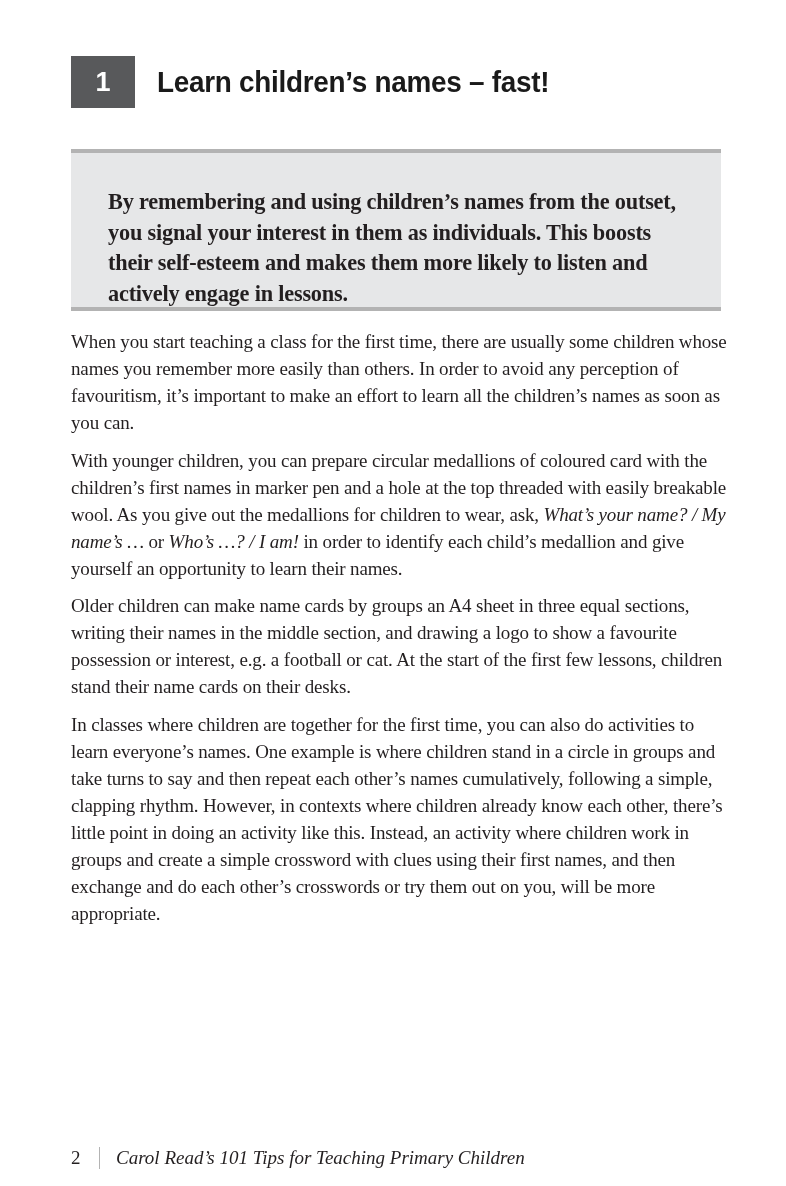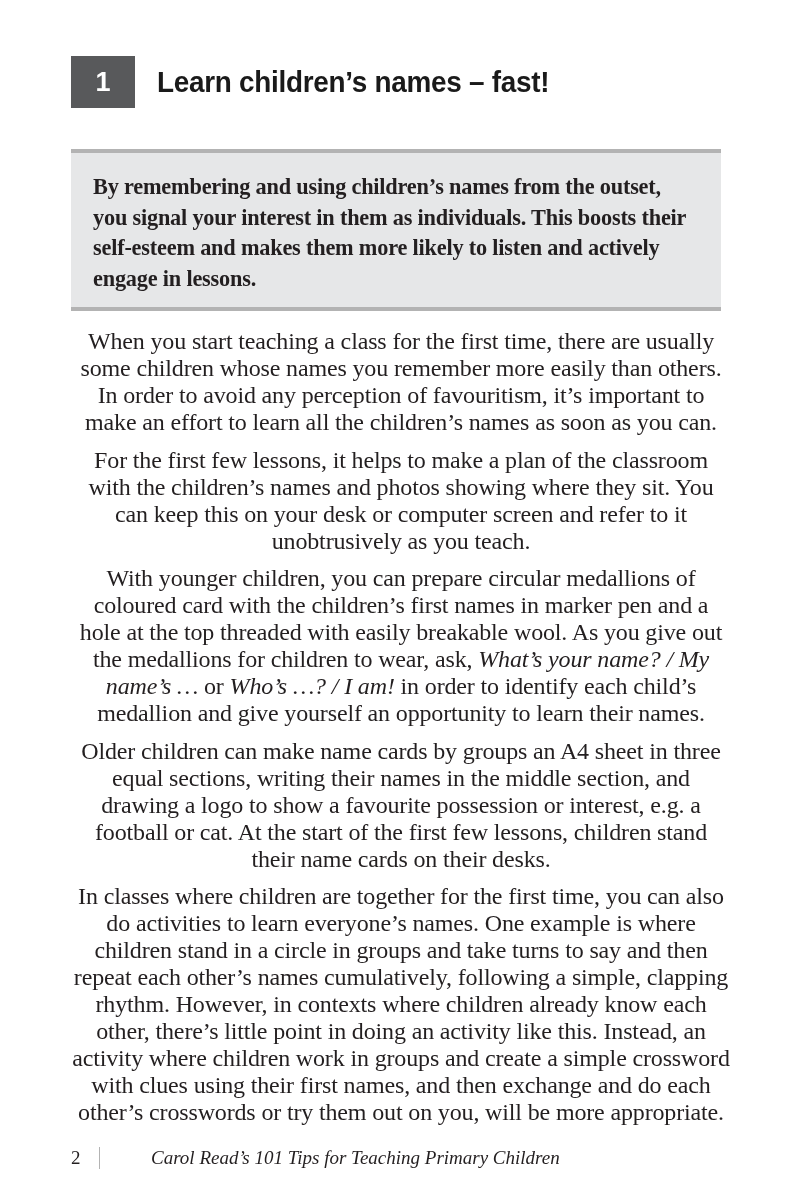--- a/index.html
+++ b/index.html
@@ -7,48 +7,47 @@
     .page { position: absolute; left: 71px; top: 0; width: 650px; }
     .heading { position: absolute; top: 56px; left: 0; height: 52px; display: flex; align-items: center; }
     .num-box { width: 64px; height: 52px; background: #58595b; color: #ffffff;
       font-family: "Liberation Sans", sans-serif; font-weight: bold; font-size: 27px;
       display: flex; align-items: center; justify-content: center; }
     .title { margin-left: 22px; font-family: "Liberation Sans", sans-serif; font-weight: bold;
       font-size: 30px; color: #1a1a1a; letter-spacing: -0.3px; transform: scaleX(0.93); transform-origin: left center; white-space: nowrap; }
     .callout { position: absolute; top: 149px; left: 0; width: 650px; height: 162px; box-sizing: border-box;
       background: #e6e7e8; border-top: 4px solid #b3b3b3; border-bottom: 4px solid #b3b3b3;
       padding: 18px 20px 0 21px; }
-    .callout p { margin: 1px; font-family: "Liberation Serif", serif; font-weight: bold;
+    .callout p { margin: 16px; font-family: "Liberation Serif", serif; font-weight: bold;
       font-size: 22.3px; line-height: 30.6px; color: #231f20; letter-spacing: -0.2px; }
     .body-text { position: absolute; top: 328px; left: 0; width: 660px; }
     .body-text p { margin: 0 0 10.5px 0; font-family: "Liberation Serif", serif;
-      font-size: 24px; line-height: 27px; color: #231f20; letter-spacing: -0.15px; text-align: center; }
+      font-size: 19px; line-height: 27px; color: #231f20; letter-spacing: -0.15px; }
     .body-text em { font-style: italic; }
     .footer { position: absolute; top: 1147px; left: 0; display: flex; align-items: center;
       font-family: "Liberation Serif", serif; font-size: 19px; color: #231f20; }
     .footer .page-num { width: 14px; }
     .footer .divider { width: 1px; height: 22px; background: #b3b3b3; margin: 0 16px 0 14px; }
-    .footer .book-title { font-style: italic; margin-left: 35px; }
+    .footer .book-title { font-style: italic; }
   </style>
 </head>
 <body>
 
 <div class="page">
   <div class="heading">
     <div class="num-box">1</div>
     <div class="title">Learn children’s names – fast!</div>
   </div>
 
   <div class="callout">
     <p>By remembering and using children’s names from the outset, you signal your interest in them as individuals. This boosts their self-esteem and makes them more likely to listen and actively engage in lessons.</p>
   </div>
 
   <div class="body-text">
     <p>When you start teaching a class for the first time, there are usually some children whose names you remember more easily than others. In order to avoid any perception of favouritism, it’s important to make an effort to learn all the children’s names as soon as you can.</p>
-    <p>For the first few lessons, it helps to make a plan of the classroom with the children’s names and photos showing where they sit. You can keep this on your desk or computer screen and refer to it unobtrusively as you teach.</p>
     <p><span>With younger children, you can prepare circular medallions of coloured card with the children’s first names in marker pen and a hole at the top threaded with easily breakable wool. As you give out the medallions for children to wear, ask, </span><em>What’s your name? / My name’s …</em><span> or </span><em>Who’s …? / I am!</em><span> in order to identify each child’s medallion and give yourself an opportunity to learn their names.</span></p>
     <p>Older children can make name cards by groups an A4 sheet in three equal sections, writing their names in the middle section, and drawing a logo to show a favourite possession or interest, e.g. a football or cat. At the start of the first few lessons, children stand their name cards on their desks.</p>
     <p>In classes where children are together for the first time, you can also do activities to learn everyone’s names. One example is where children stand in a circle in groups and take turns to say and then repeat each other’s names cumulatively, following a simple, clapping rhythm. However, in contexts where children already know each other, there’s little point in doing an activity like this. Instead, an activity where children work in groups and create a simple crossword with clues using their first names, and then exchange and do each other’s crosswords or try them out on you, will be more appropriate.</p>
   </div>
 
   <div class="footer">
     <span class="page-num">2</span>
     <span class="divider"></span>
     <span class="book-title">Carol Read’s 101 Tips for Teaching Primary Children</span>
   </div>

